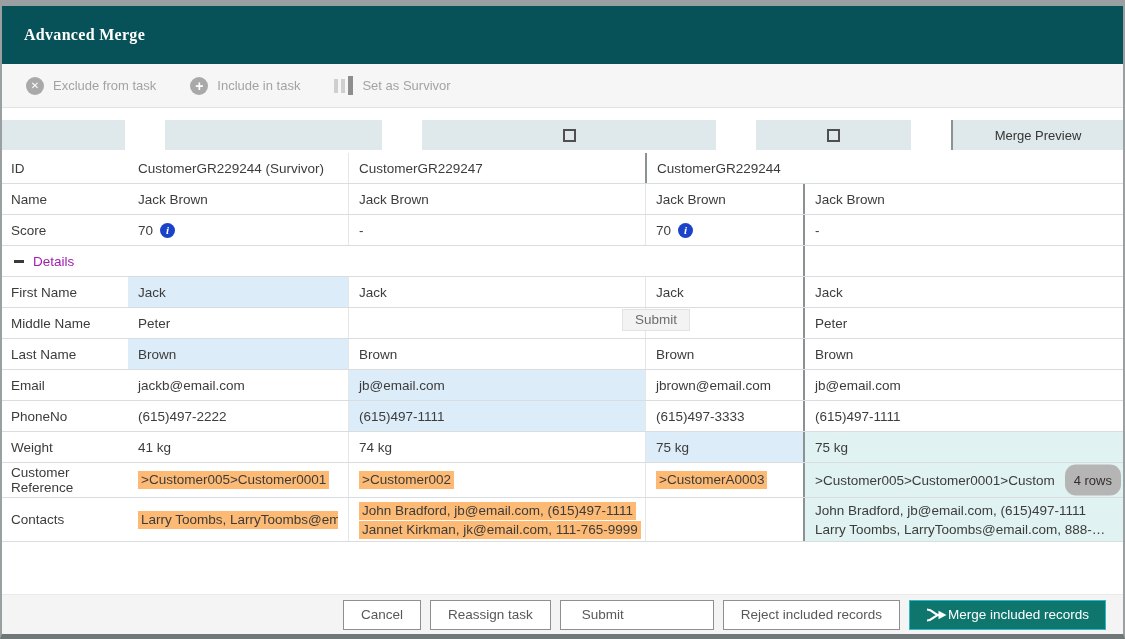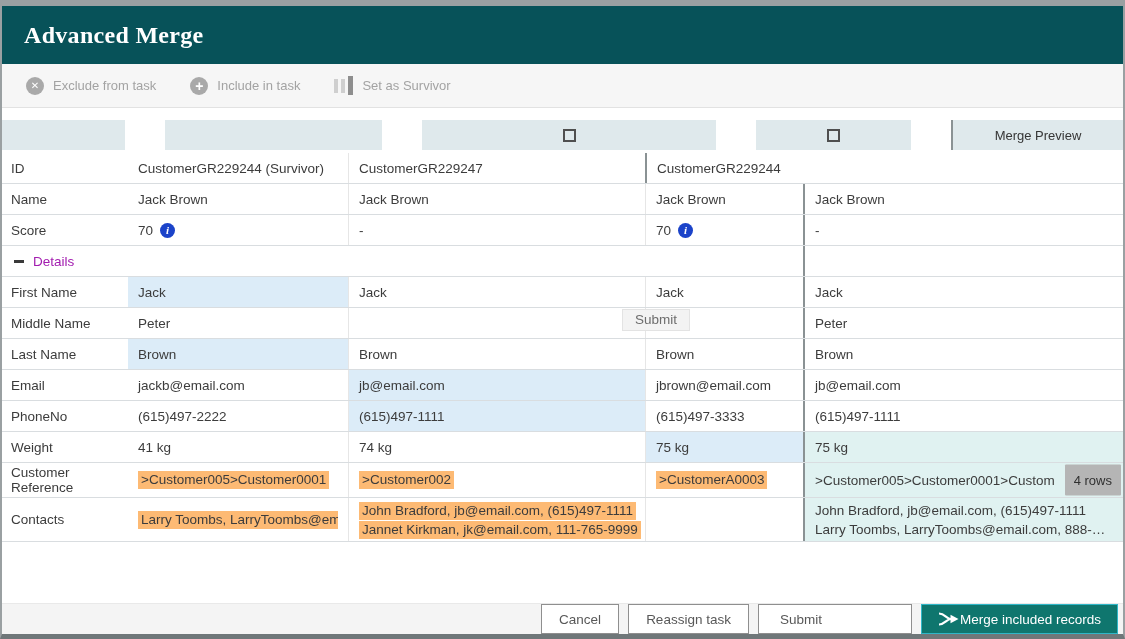--- a/index.html
+++ b/index.html
@@ -5,21 +5,21 @@
   * { box-sizing: border-box; margin: 0; padding: 0; }
   html,body { width:1125px; height:639px; overflow:hidden;
     font-family:"Liberation Sans","DejaVu Sans",sans-serif; background:#e8e8e8; }
 
   .window { position:relative; width:1125px; height:639px; background:#fff;
     border-left:2px solid #9aa0a2; border-right:2px solid #9aa0a2;
     border-top:6px solid #9aa0a2; border-bottom:5px solid #6f7779; }
 
   
   .titlebar { height:58px; background:#075259; display:flex; align-items:center; padding-left:22px; }
-  .titlebar h1 { font-family:"Liberation Serif","DejaVu Serif",serif; font-size:24px;
+  .titlebar h1 { font-family:"Liberation Serif","DejaVu Serif",serif; font-size:16px;
     font-weight:700; color:#ffffff; letter-spacing:.3px; }
 
   
   .toolbar { height:44px; background:#f6f6f6; border-bottom:1px solid #e2e2e2;
     display:flex; align-items:center; padding-left:24px; gap:34px; }
   .tb-item { display:flex; align-items:center; gap:9px; color:#a3a3a3; font-size:13px; cursor:default; }
   .circle-ic { width:18px; height:18px; border-radius:50%; background:#a9a9a9; color:#fff;
     display:flex; align-items:center; justify-content:center; font-size:10px; font-weight:700; line-height:1; }
   .circle-ic.plus { font-size:14px; }
   .surv-ic { display:flex; align-items:center; gap:3px; height:20px; }
@@ -56,30 +56,30 @@
   .info-ic { width:15px; height:15px; border-radius:50%; background:#1b43c9; color:#fff;
     display:inline-flex; align-items:center; justify-content:center; margin-left:7px;
     font-family:"Liberation Serif","DejaVu Serif",serif; font-size:11px; font-weight:700; font-style:italic; }
 
   .section-label { display:flex; align-items:center; gap:9px; padding-left:12px; font-size:13.5px;
     color:#a21caf; grid-column:1 / 5; cursor:pointer; }
   .minus-ic { width:10px; height:3px; background:#3a3a3a; display:inline-block; }
   .section-preview { border-left:2px solid #8a9294; }
 
   .rows-badge { position:absolute; right:2px; top:50%; transform:translateY(-50%);
-    background:#b5b5b5; color:#303030; border-radius:1px; padding:8px 9px; font-size:13px; cursor:pointer; }
+    background:#b5b5b5; color:#303030; border-radius:11px; padding:8px 9px; font-size:13px; cursor:pointer; }
 
   
   .drag-ghost { position:absolute; left:620px; top:303px; z-index:20; background:rgba(243,243,243,.96);
     border:1px solid #e3e3e3; color:#6d6d6d; font-size:13.5px; padding:2px 12px 3px 12px; }
 
   
-  .footer { position:absolute; left:0; right:0; bottom:0; height:31px; background:#f4f4f4;
+  .footer { position:absolute; left:0; right:0; bottom:0; height:40px; background:#f4f4f4;
     border-top:1px solid #e9e9e9; display:flex; align-items:center; justify-content:flex-end;
-    gap:9px; padding-right:5px; }
+    gap:9px; padding-right:17px; }
   .btn { height:30px; background:#fff; border:1px solid #8f8f8f; color:#585858; font-size:13.5px;
     padding:0 17px; cursor:pointer; font-family:inherit; }
   .btn.wide { min-width:154px; text-align:left; padding-left:21px; }
   .btn.primary { background:#0f766e; border-color:#2fb6c7; color:#fff; display:inline-flex;
     align-items:center; padding:0 16px; }
 </style>
 </head>
 <body>
 
 <div class="window">
@@ -303,20 +303,21 @@
         </div>
       </div>
     </div>
 
   <div class="drag-ghost">Submit</div>
 
   <div class="footer">
     <button class="btn">Cancel</button>
     <button class="btn">Reassign task</button>
     <button class="btn wide">Submit</button>
+    <button class="btn">Reject included records</button>
     <button class="btn primary">
       <svg width="22" height="14" viewBox="0 0 22 14">
         <path d="M1 1.5 C7 1.5 8.5 7 13 7 M1 12.5 C7 12.5 8.5 7 13 7" stroke="#ffffff" stroke-width="2.2" fill="none"></path>
         <path d="M12.5 2.8 L20.5 7 L12.5 11.2 Z" fill="#ffffff"></path>
       </svg>
       <span>Merge included records</span>
     </button>
   </div>
 
 </div>

